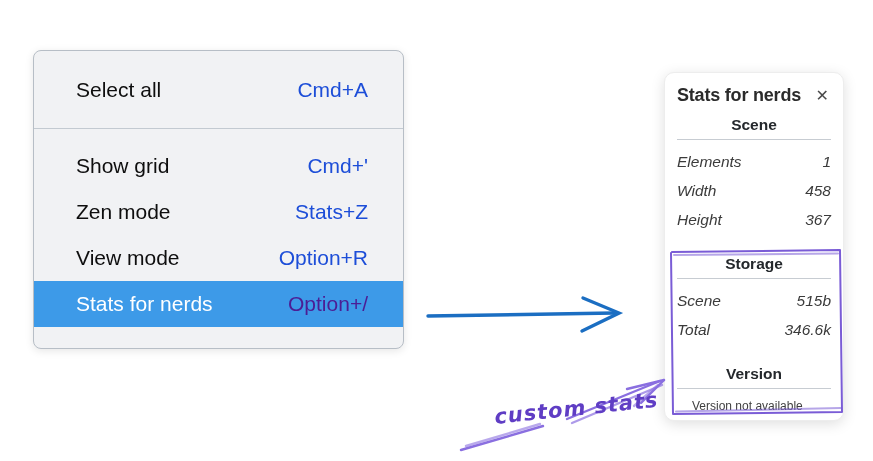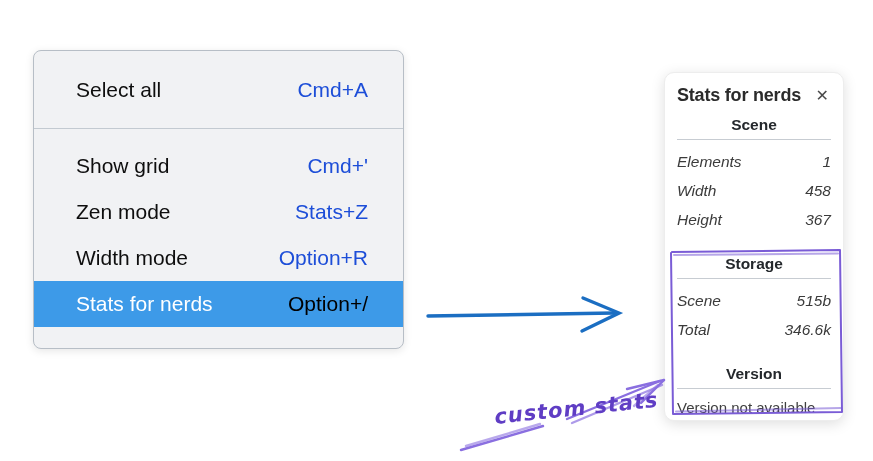--- a/index.html
+++ b/index.html
@@ -27,21 +27,21 @@
   .menu-group-2 { padding-top: 14px; padding-bottom: 12px; display: flex; flex-direction: column; }
   .menu-row {
     height: 46px; flex: none;
     display: flex; align-items: center; justify-content: space-between;
     padding: 0 35px 0 42px;
     font-size: 21px; color: #0e0e0e;
     cursor: default;
   }
   .menu-row .shortcut { color: #1d4ed8; }
   .menu-row.selected { background: #3d9ae8; color: #ffffff; }
-  .menu-row.selected .shortcut { color: #000000; }
+  .menu-row.selected .shortcut { color: #4c1d95; }
 
   
   .stats-panel {
     position: absolute; left: 664px; top: 72px;
     width: 180px; height: 349px;
     background: #ffffff;
     border: 1px solid #ededed;
     border-radius: 10px;
     box-shadow: 0 3px 14px rgba(0,0,0,0.13);
     padding: 12px 12px 10px 12px;
@@ -59,21 +59,21 @@
   }
   .section-header {
     text-align: center; font-weight: bold; font-size: 15.5px; color: #24282c;
     margin-top: 21px;
   }
   .section-rule { border: none; border-top: 1px solid #c7ccd2; margin: 5px 0 7px 0; }
   .stat-row {
     display: flex; justify-content: space-between; align-items: center;
     font-size: 15.5px; height: 29px; font-style: italic;
   }
-  .version-note { font-size: 15px; color: #3f3f3f; padding-top: 3px; }
+  .version-note { font-size: 12px; color: #3f3f3f; padding-top: 3px; margin-left: 15px; }
 
   
   .overlay { position: absolute; inset: 0; pointer-events: none; }
   .annotation-label {
     position: absolute; left: 494px; top: 397px; width: 152px;
     font-family: "DejaVu Sans", sans-serif;
     font-style: italic; font-weight: bold;
     font-size: 21px; color: #5f3dc4;
     transform: rotate(-6deg);
     letter-spacing: 1px;
@@ -97,21 +97,21 @@
     <div class="menu-group-2">
       <div class="menu-row">
         <span>Show grid</span>
         <span class="shortcut">Cmd+'</span>
       </div>
       <div class="menu-row">
         <span>Zen mode</span>
         <span class="shortcut">Stats+Z</span>
       </div>
       <div class="menu-row">
-        <span>Width mode</span>
+        <span>View mode</span>
         <span class="shortcut">Option+R</span>
       </div>
       <div class="menu-row selected">
         <span>Stats for nerds</span>
         <span class="shortcut">Option+/</span>
       </div>
     </div>
   </div>
 
   <div class="stats-panel">

